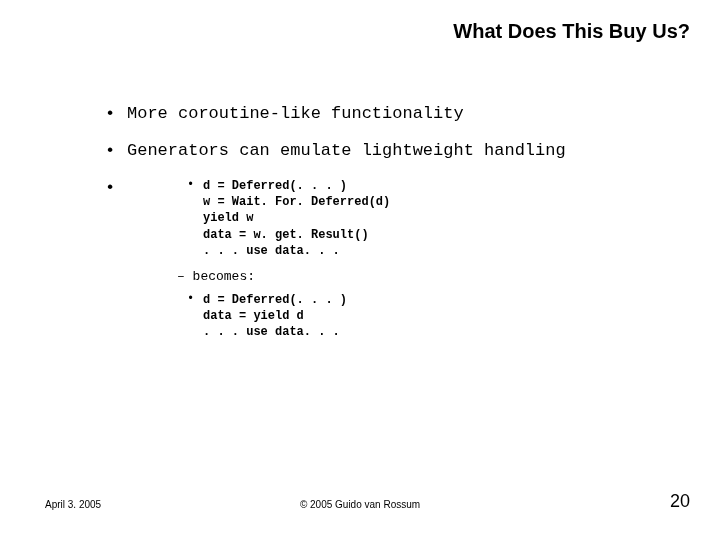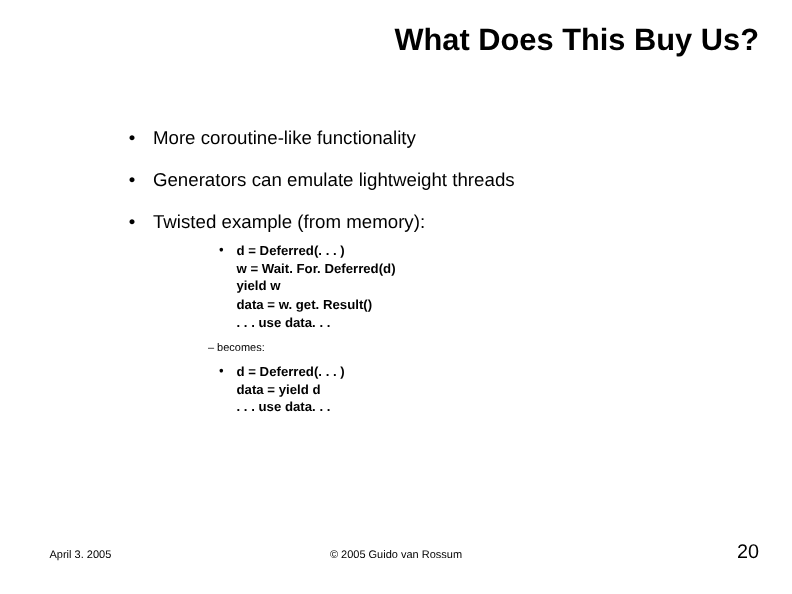--- a/index.html
+++ b/index.html
@@ -11,32 +11,33 @@
     font-family: Verdana, Geneva, sans-serif;
     color: #000;
     position: relative;
     overflow: hidden;
   }
   .title {
     position: absolute;
     top: 20px;
     right: 30px;
     font-weight: bold;
-    font-size: 28px;
+    font-size: 20px;
   }
   .content {
     position: absolute;
     top: 100px;
     left: 95px;
     right: 40px;
   }
   ul.main {
     list-style: none;
     padding: 0;
-    margin: 16px;
+    margin: 4px;
+    font-family: Liberation Mono, monospace;
   }
   ul.main > li {
     font-size: 17px;
     margin-bottom: 18px;
     position: relative;
     padding-left: 28px;
   }
   ul.main > li::before {
     content: "•";
     position: absolute;
@@ -61,21 +62,21 @@
     left: 0;
     top: 0;
   }
   .code {
     font-weight: bold;
     font-size: 12px;
     white-space: pre;
     line-height: 1.35;
   }
   .becomes-row {
-    font-size: 10px;
+    font-size: 13px;
     margin: 10px 0 6px 50px;
   }
   .becomes-row::before {
     content: "– ";
   }
   .footer-left {
     position: absolute;
     left: 45px;
     bottom: 30px;
     font-size: 10px;
@@ -96,23 +97,22 @@
   }
 </style>
 </head>
 <body>
 
 <div class="title">What Does This Buy Us?</div>
 
 <div class="content">
   <ul class="main">
     <li>More coroutine-like functionality</li>
-    <li>Generators can emulate lightweight threads</li>
+    <li>Generators can emulate lightweight handling</li>
     <li>
-      <span>Twisted example (from memory):</span>
       <ul class="sub">
         <li class="bulleted">
           <span class="code">d = Deferred(. . . )
 w = Wait. For. Deferred(d)
 yield w
 data = w. get. Result()
 . . . use data. . .</span>
         </li>
       </ul>
       <div class="becomes-row">becomes:</div>

